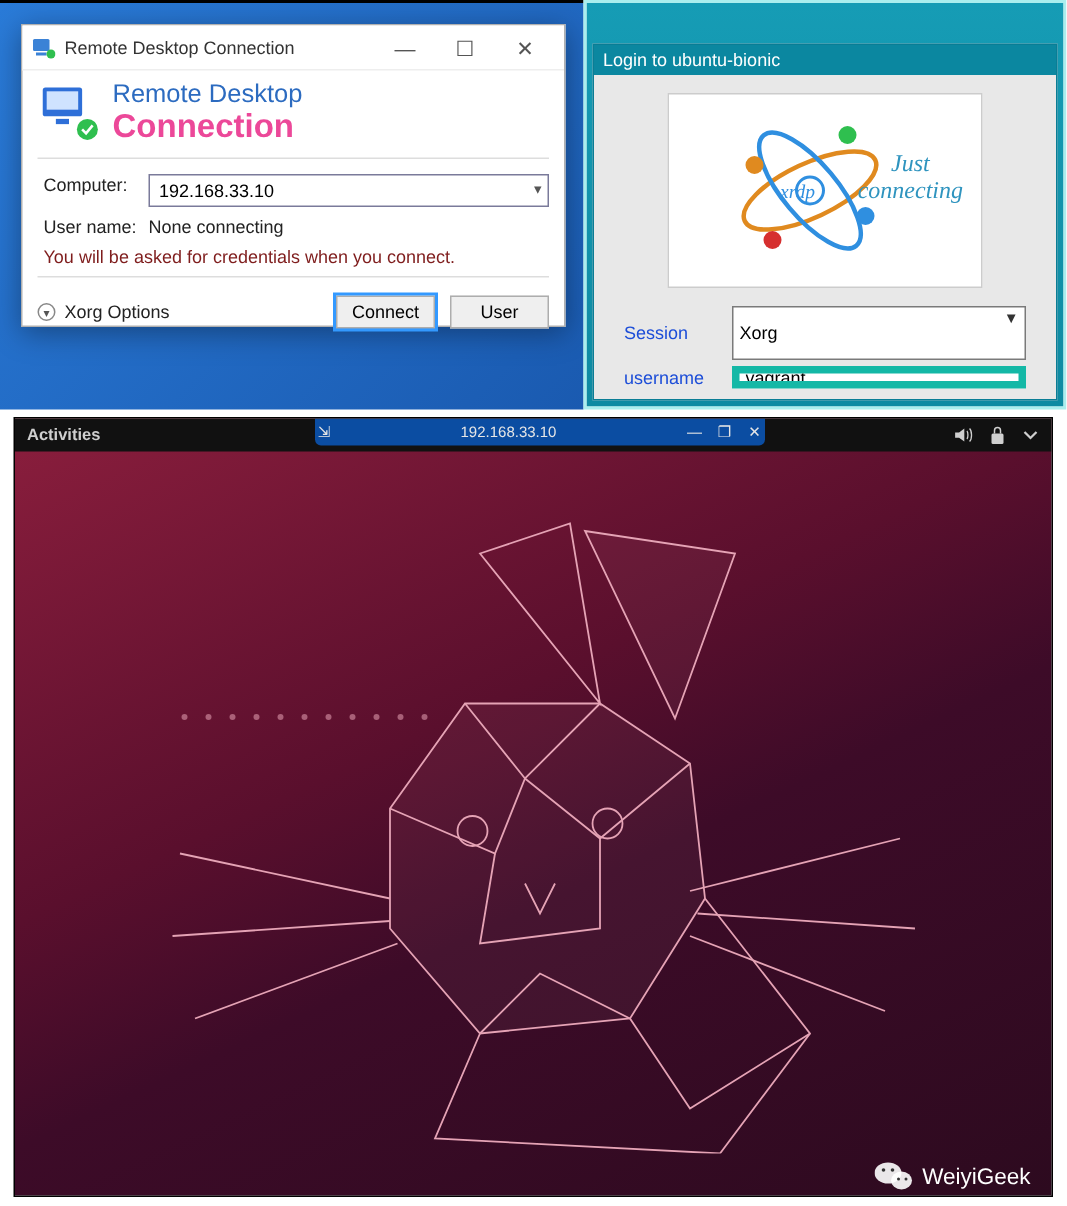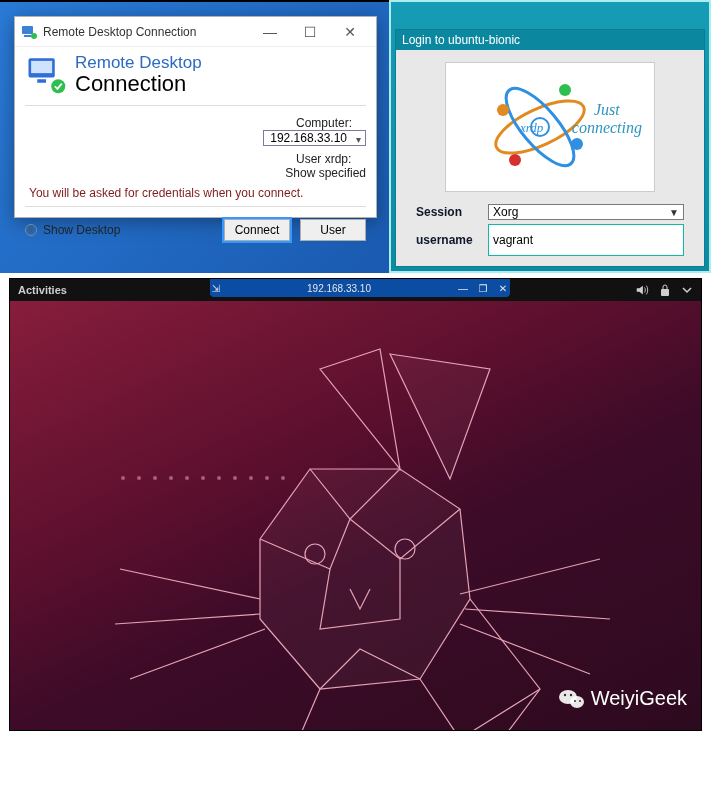--- a/index.html
+++ b/index.html
@@ -8,65 +8,65 @@
 
 .rdc-wrap { position: absolute; left: 0; top: 0; width: 389px; height: 273px; background: linear-gradient(135deg,#2a7bd8 0%,#1a5ab0 100%); border-top: 2px solid #000; }
 .rdc-window { position: absolute; left: 14px; top: 14px; width: 363px; height: 202px; background: #fff; border: 1px solid #b0b0b0; box-shadow: 0 4px 18px rgba(0,0,0,.35); }
 .rdc-titlebar { height: 30px; display: flex; align-items: center; padding: 0 6px; background: #fff; border-bottom: 1px solid #eee; }
 .rdc-title-icon { width: 16px; height: 16px; margin-right: 6px; }
 .rdc-title-text { flex: 1; font-size: 12px; color: #333; }
 .rdc-winbtn { width: 40px; text-align: center; font-size: 14px; color: #555; cursor: pointer; }
 .rdc-banner { display: flex; align-items: flex-end; padding: 6px 10px 10px 10px; }
 .rdc-banner-icon { width: 42px; height: 42px; margin-right: 8px; }
 .rdc-banner-text .l1 { color: #2c6bc0; font-size: 17px; font-weight: 400; }
-.rdc-banner-text .l2 { color: #000000; font-size: 22px; font-weight: 400; line-height: 1; }
+.rdc-banner-text .l2 { color: #ec4899; font-size: 22px; font-weight: 700; line-height: 1; }
 .rdc-line { border-top: 1px solid #ddd; margin: 0 10px; }
 .rdc-body { padding: 10px 10px 6px 14px; }
-.rdc-row { display: flex; align-items: flex-end; margin-bottom: 6px; flex-direction: column; }
+.rdc-row { display: flex; align-items: flex-start; margin-bottom: 6px; }
 .rdc-lbl { width: 70px; color: #222; }
 .rdc-combo { flex: 1; height: 22px; border: 1px solid #7a7a9a; background: #fff; display: flex; align-items: center; padding: 0 18px 0 6px; position: relative; }
 .rdc-combo .chev { position: absolute; right: 4px; top: 3px; font-size: 10px; color: #555; }
 .rdc-username { color: #222; }
 .rdc-hint { color: #7f1d1d; margin-top: 6px; }
 .rdc-footer { display: flex; align-items: center; padding: 12px 10px; }
 .rdc-show { display: flex; align-items: center; gap: 6px; color: #222; cursor: pointer; }
 .rdc-show .caret { width:12px; height:12px; border:1px solid #888; border-radius: 50%; display:flex; align-items:center; justify-content:center; font-size:8px; color:#555; }
 .rdc-btns { margin-left: auto; display: flex; gap: 10px; border-radius: 10px; }
 .rdc-btn { min-width: 66px; height: 22px; background: #efefef; border: 1px solid #adadad; font-size: 12px; cursor: pointer; }
 .rdc-btn.primary { outline: 2px solid #3399ff; }
 
 
 .xrdp { position: absolute; left: 389px; top: 0; width: 322px; height: 273px; background: linear-gradient(#169cb5,#0e8aa2); border: 2px solid #aee; border-top: 2px solid #aee; }
 .xrdp-window { position: absolute; left: 4px; top: 4px; right: 4px; bottom: 4px; background: #e8e8e8; border: 1px solid #0a7d95; margin-top: 23px; }
 .xrdp-title { background: #0b87a0; color: #fff; padding: 3px 6px; font-size: 12px; }
 .xrdp-logo { width: 210px; height: 130px; margin: 12px auto 8px auto; background: #fff; border: 1px solid #ccc; display:flex; align-items:center; justify-content:center; position: relative; }
 .xrdp-logo .tag { position: absolute; right: 12px; top: 38px; color: #2f94bf; font-style: italic; font-family: Liberation Serif, serif; font-size: 16px; text-align:center; line-height:1.1; }
 .xrdp-form { padding: 4px 20px; }
 .xrdp-row { display: flex; align-items: center; margin-bottom: 4px; }
-.xrdp-lbl { width: 72px; color: #0f172a; font-weight: bold; }
-.xrdp-select { flex: 1; height: 16px; background: #fff; border: 1px solid #7a7a7a; display:flex; align-items:center; padding:0 4px; position:relative; }
+.xrdp-lbl { width: 72px; color: #1d4ed8; }
+.xrdp-select { flex: 1; height: 36px; background: #fff; border: 1px solid #7a7a7a; display:flex; align-items:center; padding:0 4px; position:relative; }
 .xrdp-select .chev { position:absolute; right:4px; top:2px; font-size:10px; color:#333; }
-.xrdp-input { flex: 1; height: 32px; border: 1px solid #14b8a6; background: #fff; padding: 0 4px; font-size: 12px; }
-
-
-.ubuntu { position: absolute; left: 9px; top: 278px; width: 693px; height: 453px; background: linear-gradient(155deg, #8b1e3d 0%, #5a0f2d 40%, #3d0b28 58%, #2d0a1f 100%); overflow: hidden; border: 1px solid #000; }
+.xrdp-input { flex: 1; height: 15px; border: 5px solid #14b8a6; background: #fff; padding: 0 4px; font-size: 12px; }
+
+
+.ubuntu { position: absolute; left: 9px; top: 278px; width: 693px; height: 520px; background: linear-gradient(155deg, #8b1e3d 0%, #5a0f2d 40%, #3d0b28 58%, #2d0a1f 100%); overflow: hidden; border: 1px solid #000; }
 .gnome-topbar { height: 22px; background: #111; color: #cfcfcf; display: flex; align-items: center; padding: 0 8px; font-size: 11px; }
 .gnome-topbar .activities { font-weight: 600; cursor: pointer; }
 .gnome-topbar .right { margin-left: auto; display: flex; gap: 10px; align-items:center; }
 .rdp-inner-titlebar { position:absolute; left: 200px; top:0; width: 300px; height:18px; background:#0b4da2; display:flex; align-items:center; justify-content:center; gap:6px; font-size:10px; color:#e6e6e6; border-radius: 0 0 4px 4px; }
 .rdp-inner-titlebar .pin { width:12px; text-align:center; cursor:pointer; }
 .rdp-inner-titlebar .ip { flex:1; text-align:center; }
 .rdp-inner-titlebar .ctl { width:14px; text-align:center; cursor:pointer; }
 
 .focal-cat { position:absolute; left:50px; top:60px; width:580px; height:430px; }
 .focal-cat line, .focal-cat polyline, .focal-cat circle, .focal-cat polygon { stroke:#e5a3b5; stroke-width:1.2; fill:none; }
 .focal-cat .fill { fill: rgba(229,163,181,0.06); }
 .dots { position:absolute; top:190px; left:105px; width:200px; }
 .dots span { display:inline-block; width:4px; height:4px; background:#e5a3b5; border-radius:50%; margin:0 6px; opacity:.55; }
-.watermark { position:absolute; right:14px; bottom:20px; display:flex; align-items:center; gap:6px; color:#fff; font-size:20px; }
+.watermark { position:absolute; right:14px; bottom:2px; display:flex; align-items:center; gap:6px; color:#fff; font-size:15px; }
 .wechat-icon { width:26px; height:22px; }
 </style>
 </head>
 <body>
 
 <div class="rdc-wrap">
   <div class="rdc-window">
     <div class="rdc-titlebar">
       <svg class="rdc-title-icon" viewBox="0 0 16 16">
           <rect x="1" y="2" width="11" height="8" rx="1" fill="#3b82d6"></rect>
@@ -94,30 +94,30 @@
     <div class="rdc-line"></div>
     <div class="rdc-body">
       <div class="rdc-row">
         <span class="rdc-lbl">Computer:</span>
         <div class="rdc-combo">
           <span>192.168.33.10</span>
           <span class="chev">▾</span>
         </div>
       </div>
       <div class="rdc-row">
-        <span class="rdc-lbl">User xrdp:</span>
-        <span class="rdc-username">Show specified</span>
+        <span class="rdc-lbl">User name:</span>
+        <span class="rdc-username">None connecting</span>
       </div>
       <div class="rdc-hint">You will be asked for credentials when you connect.</div>
     </div>
     <div class="rdc-line"></div>
     <div class="rdc-footer">
       <div class="rdc-show">
         <span class="caret">▾</span>
-        <span>Show Desktop</span>
+        <span>Xorg Options</span>
       </div>
       <div class="rdc-btns">
         <button class="rdc-btn primary">Connect</button>
         <button class="rdc-btn">User</button>
       </div>
     </div>
   </div>
 </div>
 
 <div class="xrdp">

